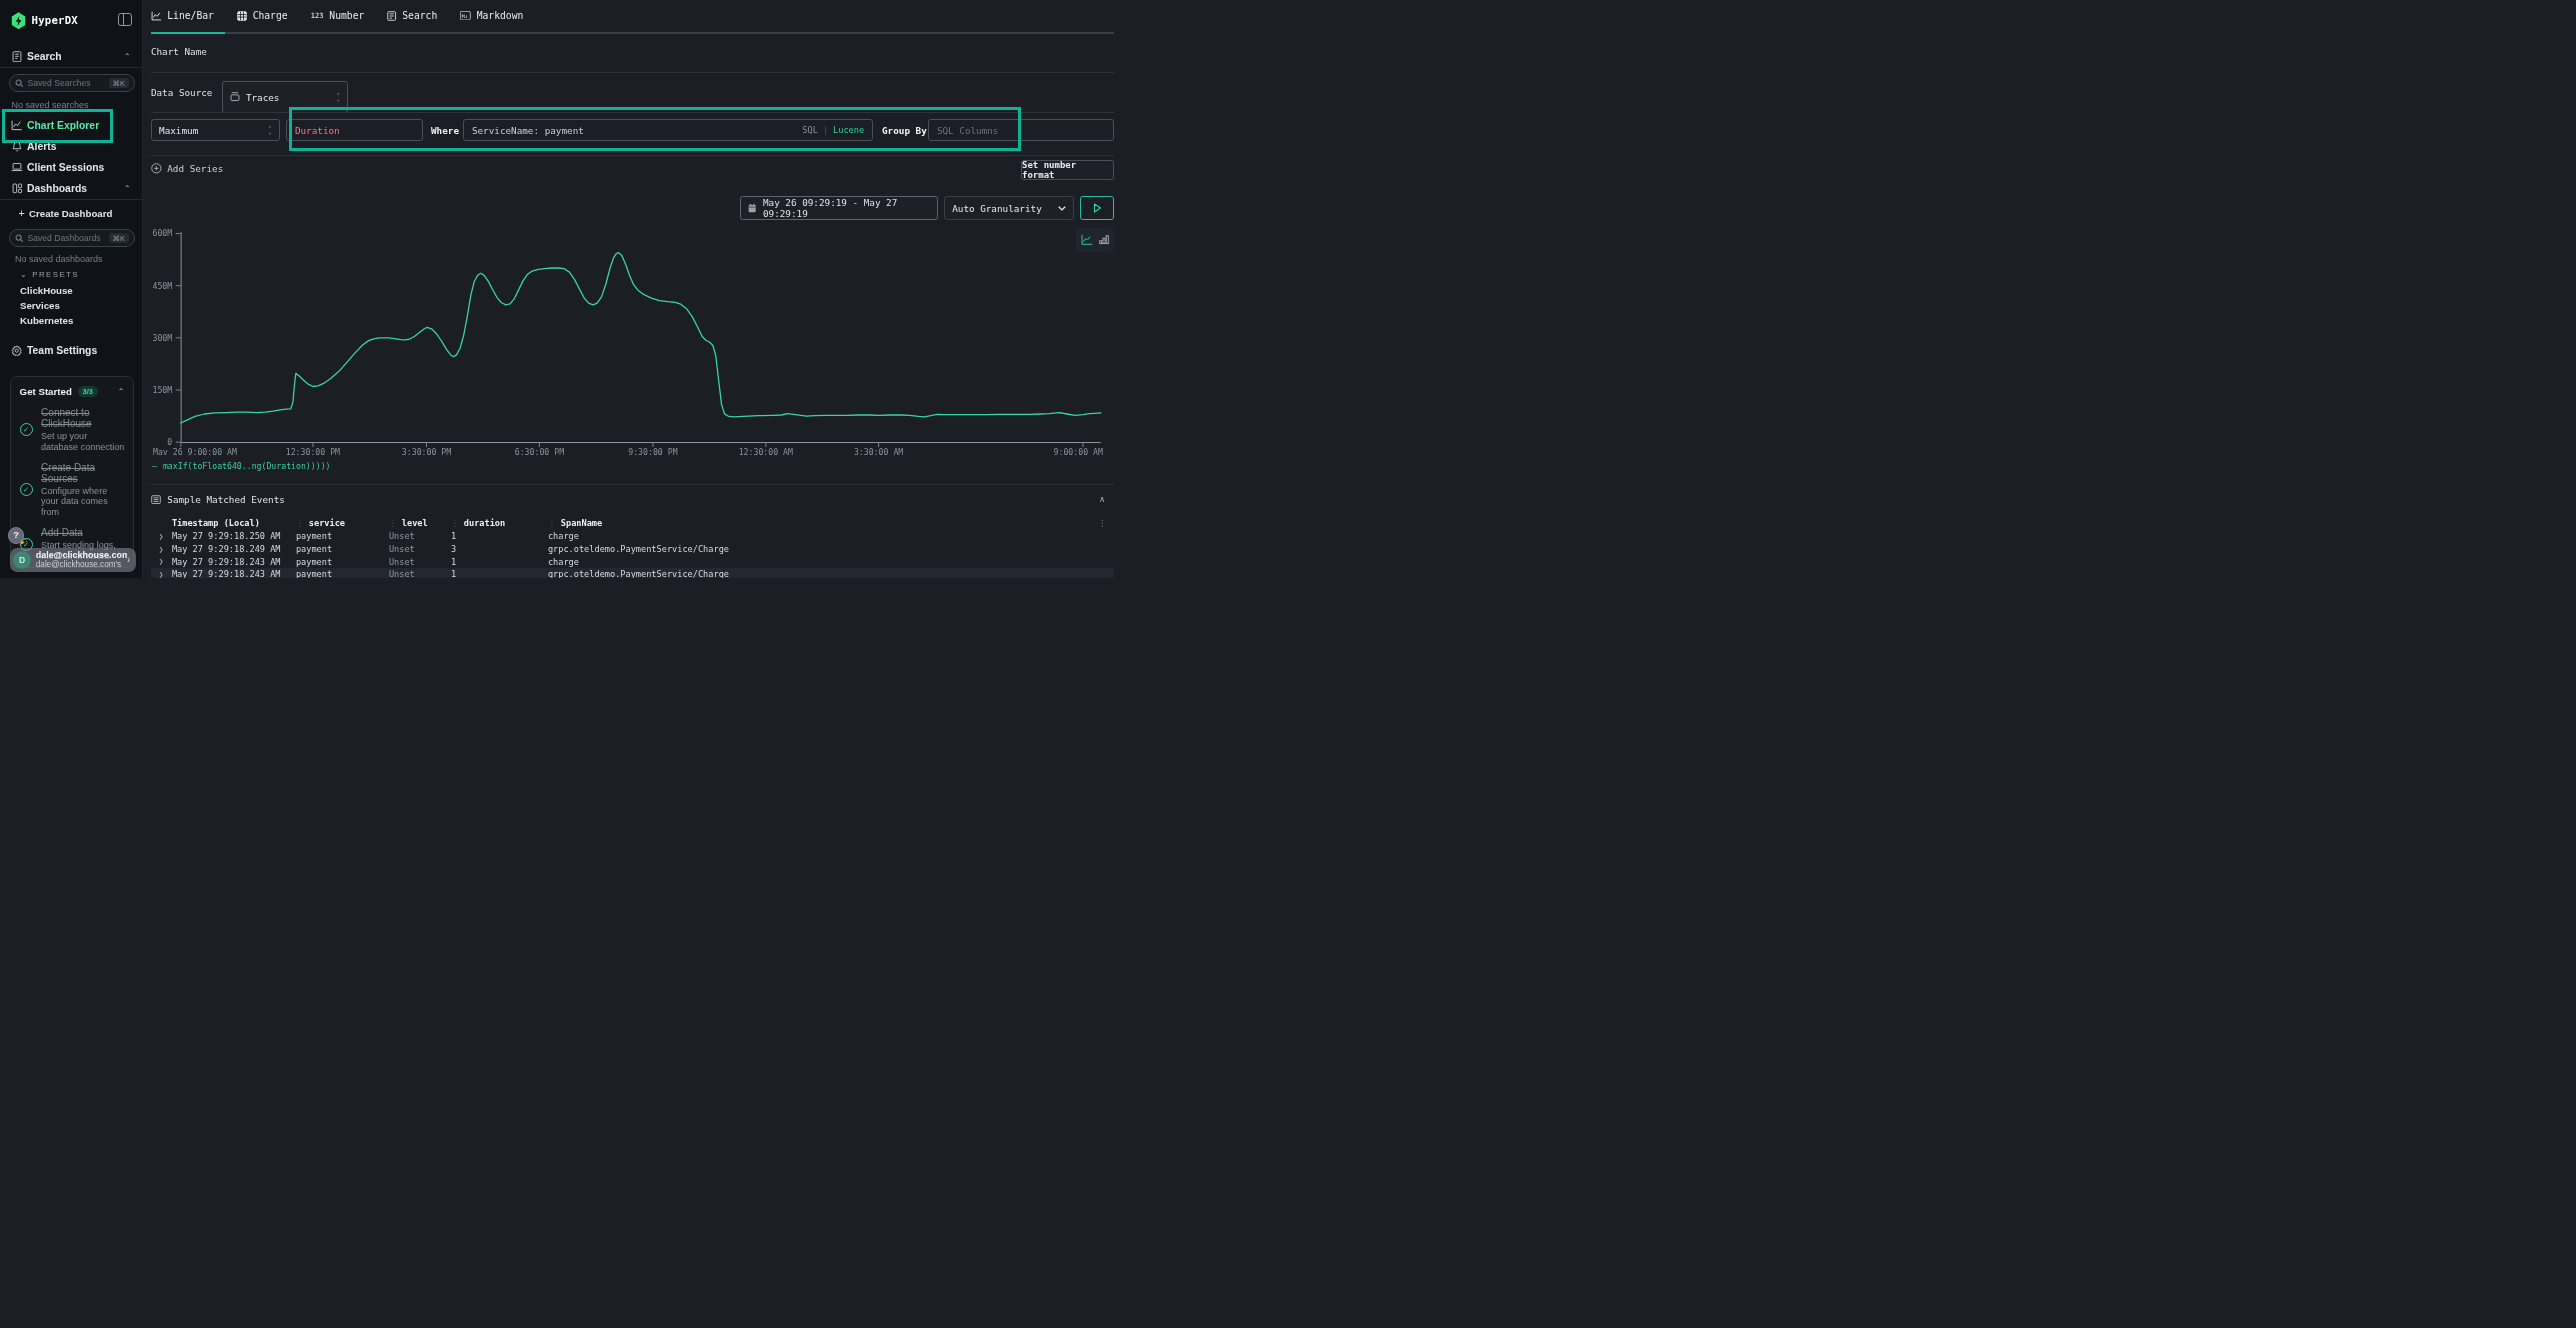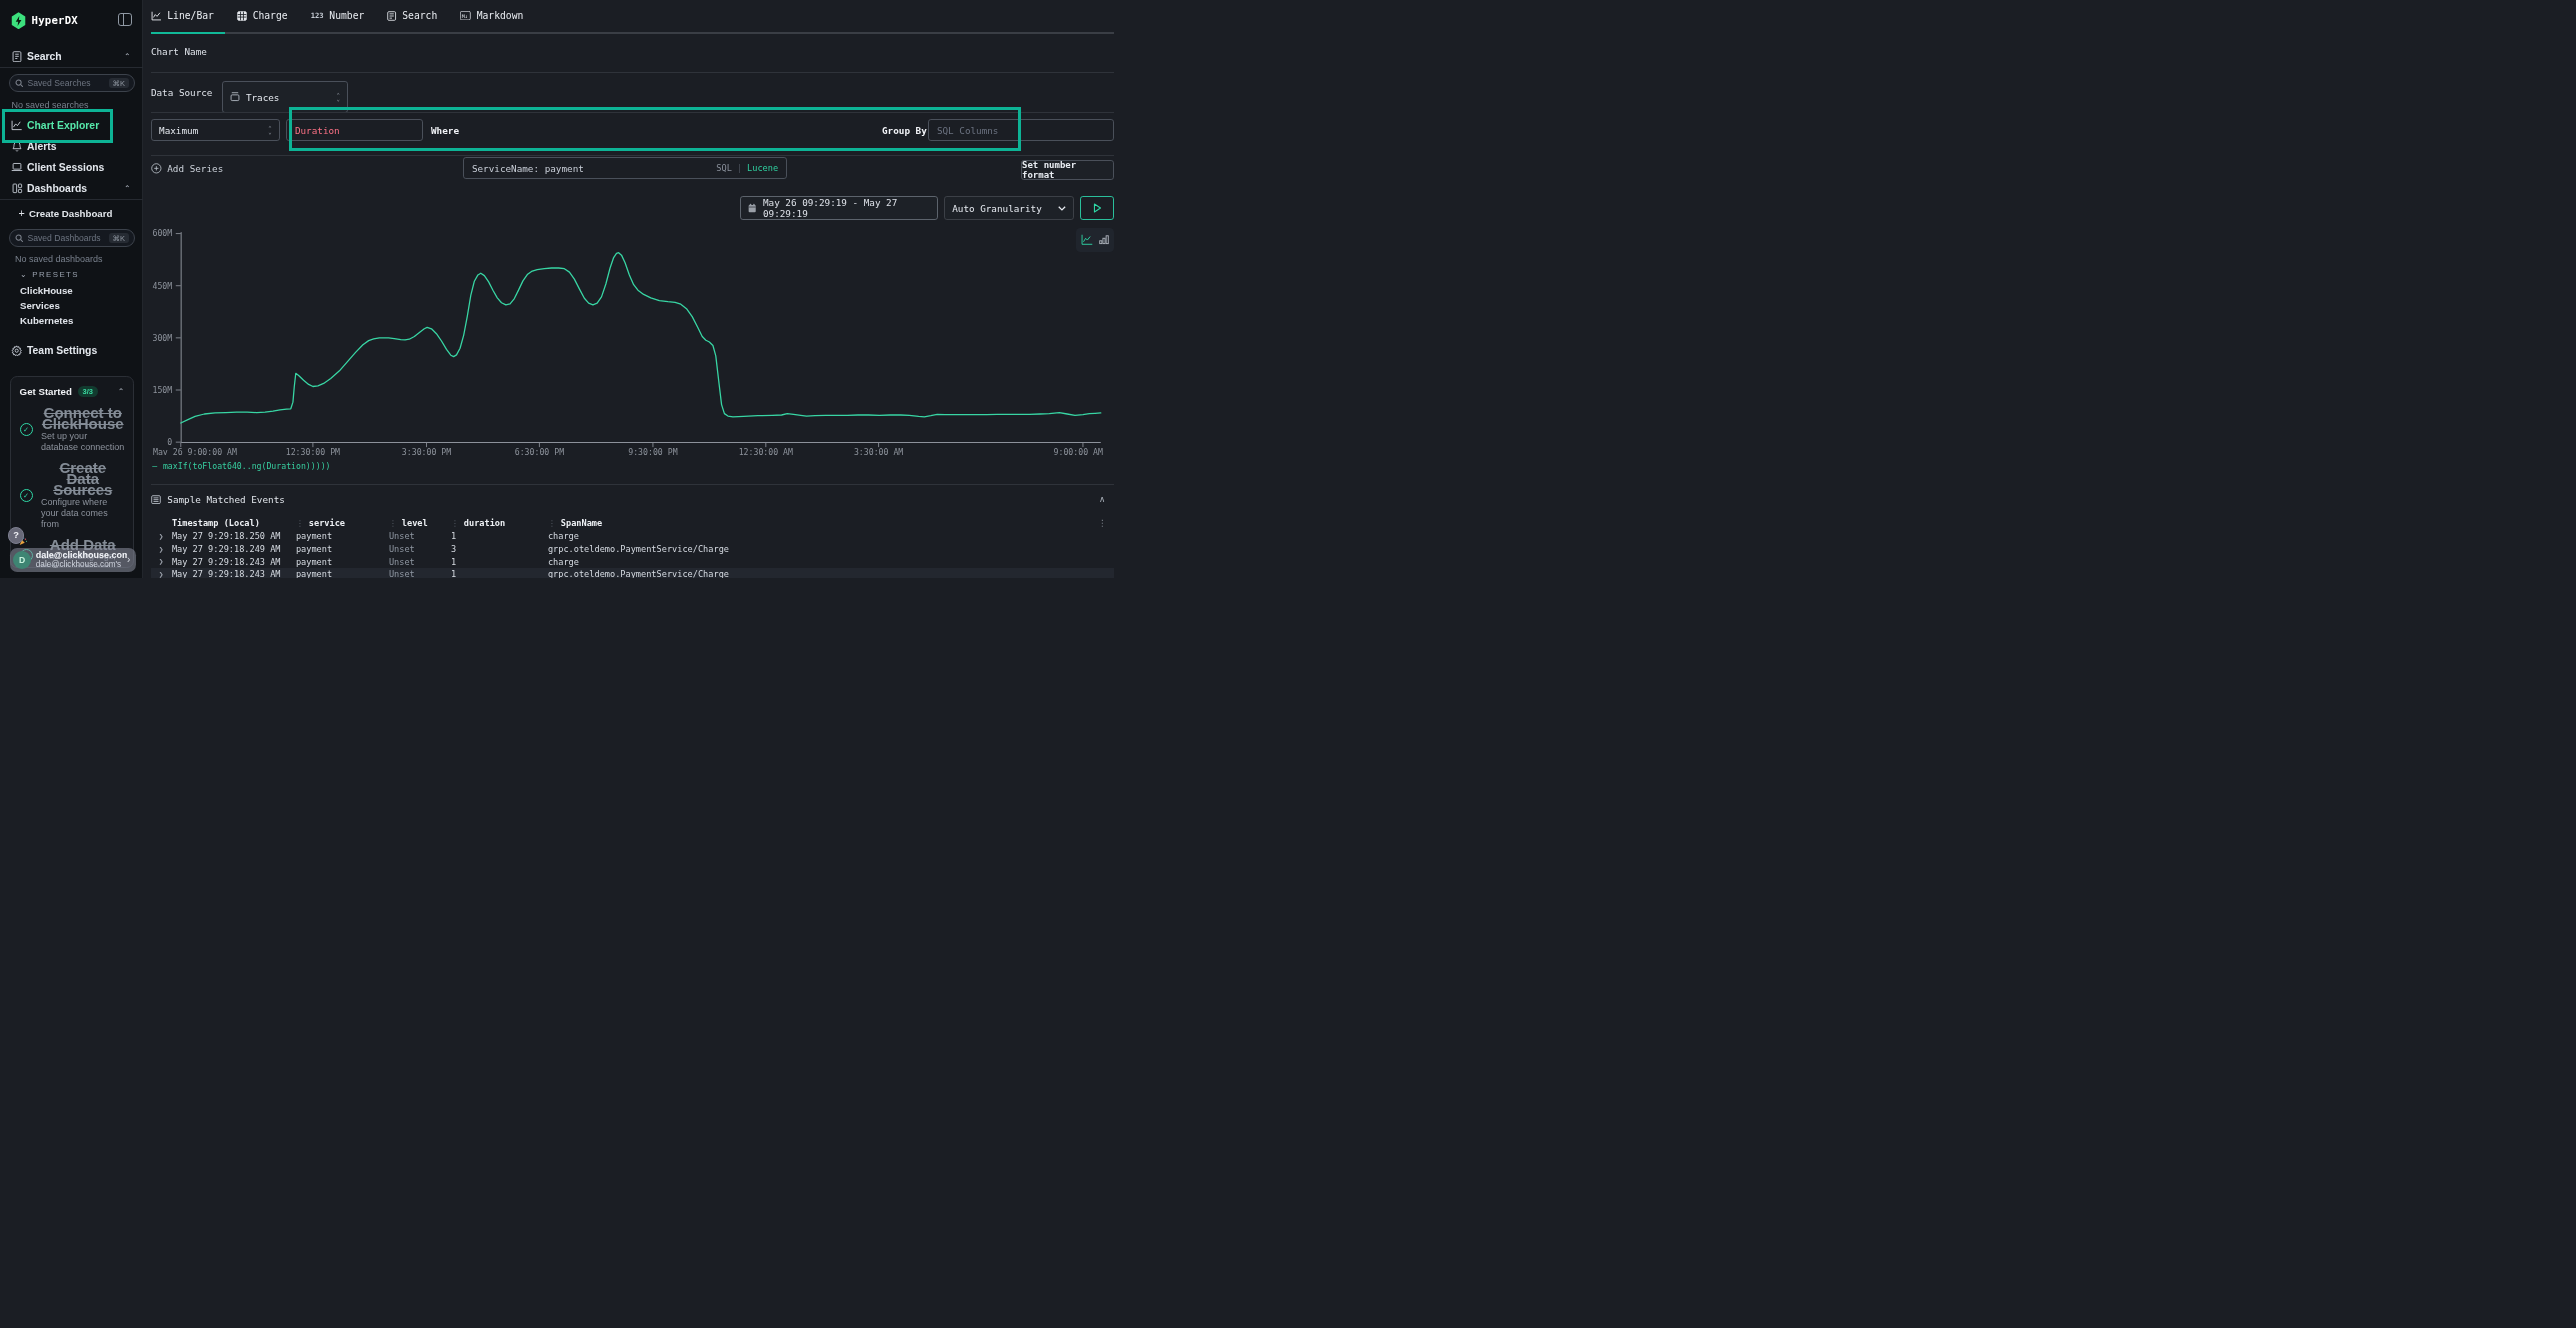--- a/index.html
+++ b/index.html
@@ -41,21 +41,21 @@
   
   .gs-card { position:absolute; left:10px; top:376px; width:124px; height:192px; background:#14171c;
     border:0.7px solid #2b2f36; border-radius:7.2px; padding:8.6px 8.6px 0 8.6px; overflow:hidden; }
   .gs-head { display:flex; align-items:center; gap:5.7px; }
   .gs-title { font-size:9.7px; font-weight:bold; color:#f0f2f5; }
   .gs-badge { font-size:7.5px; font-weight:bold; color:#3ad89f; background:#123b2f; border-radius:6.4px; padding:1.4px 5px; }
   .gs-chev { margin-left:auto; color:#aab1bb; font-size:7.9px; }
   .gs-item { position:relative; padding-left:21.5px; margin-top:9.3px; }
   .gs-check { position:absolute; left:0; top:50%; margin-top:-6.4px; width:13px; height:13px; border:1.1px solid #2fd8a6;
     border-radius:50%; color:#2fd8a6; font-size:7.2px; display:flex; align-items:center; justify-content:center; }
-  .gs-item-title { font-size:15px; font-weight:bold; color:#848c96; text-decoration:line-through; line-height:11.4px;text-align:center; }
+  .gs-item-title { font-size:10px; font-weight:normal; color:#848c96; text-decoration:line-through; line-height:11.4px; }
   .gs-item-desc { font-size:9px; color:#8d939d; line-height:10.7px; margin-top:1.4px; }
   .gs-partial { position:absolute; left:18.6px; top:537px; display:flex; gap:4.3px; align-items:center; z-index:1; }
 
   .help-bubble { position:absolute; left:7.9px; top:527px; width:16.5px; height:16.5px; border-radius:50%;
     background:rgba(112,113,128,.92); border:0.7px solid #7d7f90; color:#f2f3f7; font-size:9.3px; font-weight:bold;
     display:flex; align-items:center; justify-content:center; z-index:3; }
   .user-pill { position:absolute; left:10px; top:548px; width:126px; height:23.6px; border-radius:7.2px;
     background:rgba(138,142,158,.55); display:flex; align-items:center; padding:0 5.7px 0 2.9px; z-index:2; }
   .avatar { width:18.6px; height:18.6px; border-radius:50%; background:#3e8573; color:#c8f3de; font-size:8.6px; font-weight:bold;
     display:flex; align-items:center; justify-content:center; }
@@ -350,21 +350,21 @@
   <div class="hdivider" style="top:112px;"></div>
 
   <div class="sel mono" style="left:7.9px;top:119px;width:129px;height:22px;background:transparent;">
     <span>Maximum</span>
     <span class="updown">⌃<br>⌄</span>
   </div>
   <div class="where-box mono" style="left:143px;top:119px;width:137px;height:22px;color:#fb7185;">
     <span>Duration</span>
   </div>
   <div class="form-label mono" style="left:288px;top:125px;font-weight:bold;color:#f2f4f8;">Where</div>
-  <div class="where-box mono" style="left:320px;top:119px;width:324px;height:22px;color:#c9cfd8;margin-top:38px;">
+  <div class="where-box mono" style="left:320px;top:119px;width:410px;height:22px;color:#c9cfd8;">
     <span>ServiceName: payment</span>
     <span class="sql-toggle mono">
       <span style="color:#8b919c;">SQL</span>
       <span style="color:#4a505a;">|</span>
       <span style="color:#2fcf9f;">Lucene</span>
     </span>
   </div>
   <div class="form-label mono" style="left:739px;top:125px;font-weight:bold;color:#f2f4f8;">Group By</div>
   <input class="t-input mono" style="left: 785px; top: 119px; width: 186px; height: 22px;" placeholder="SQL Columns">
 

